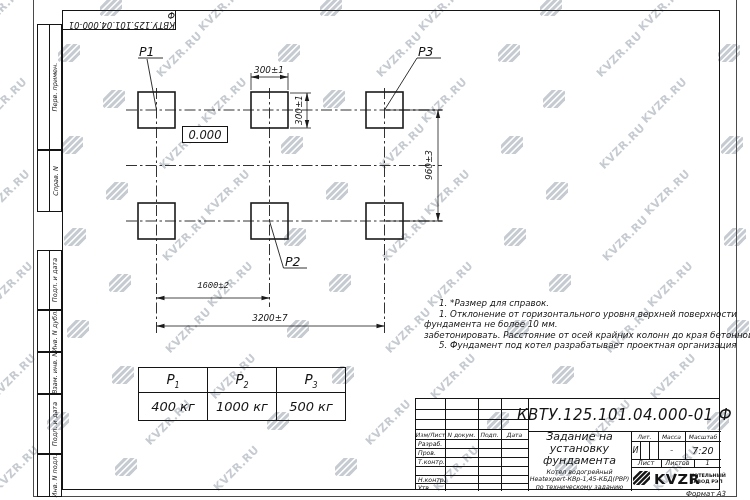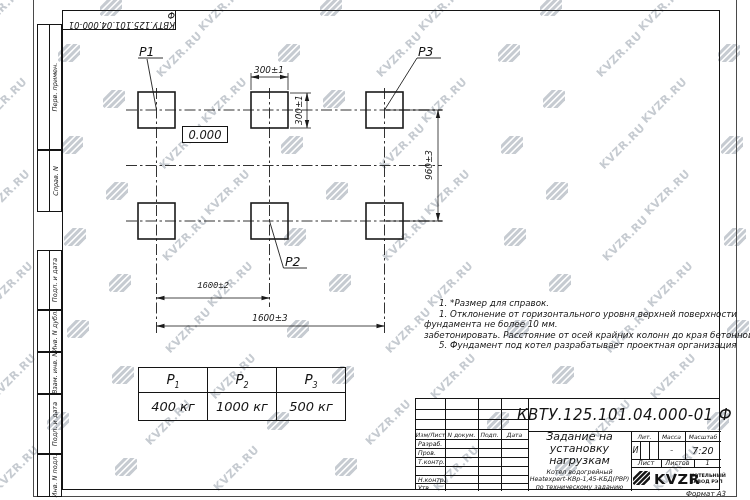--- a/index.html
+++ b/index.html
@@ -522,21 +522,21 @@
   </svg>
 
   <div class="txt plabel" style="left:139px;top:44px;">P1</div>
   <div class="txt plabel" style="left:285px;top:254px;">P2</div>
   <div class="txt plabel" style="left:418px;top:44px;">P3</div>
 
   <div class="txt dim ctr" style="left:269px;top:70px;">300±1</div>
   <div class="txt dim ctr-rot" style="left:299px;top:110px;">300±1</div>
   <div class="txt dim ctr-rot" style="left:429px;top:165px;">960±3</div>
   <div class="txt dim ctr" style="left:213px;top:286px;font-family:Liberation Mono, monospace;">1600±2</div>
-  <div class="txt dim ctr" style="left:270px;top:318px;">1600±3</div>
+  <div class="txt dim ctr" style="left:270px;top:318px;">3200±7</div>
 
   <div class="elev-box">
     <span>0.000</span>
   </div>
 
   <div class="notes">
     <div class="note-line note-ind">1. *Размер для справок.</div>
     <div class="note-line note-ind">1. Отклонение от горизонтального уровня верхней поверхности</div>
     <div class="note-line">фундамента не более 10 мм.</div>
     <div class="note-line">забетонировать. Расстояние от осей крайних колонн до края бетонной</div>
@@ -594,21 +594,21 @@
     <div class="cell cl f62" style="left:0;top:49px;width:29px;height:9px;">Пров.</div>
     <div class="cell cl f62" style="left:0;top:58px;width:29px;height:9px;">Т.контр.</div>
     <div class="cell cl f62" style="left:0;top:76px;width:29px;height:8px;">Н.контр.</div>
     <div class="cell cl f62" style="left:0;top:84px;width:29px;height:8px;">Утв.</div>
 
     <div class="cell doc-num" style="left:112px;top:0;width:193px;height:32px;">КВТУ.125.101.04.000-01 Ф</div>
 
     <div class="cell tb-title" style="left:112px;top:32px;width:103px;height:36px;">
       <div>Задание на</div>
       <div>установку</div>
-      <div>нагрузкам</div>
+      <div>фундамента</div>
     </div>
 
     <div class="cell tb-product" style="left:112px;top:68px;width:103px;height:24px;">
       <div>Котел водогрейный</div>
       <div>Heatexpert-КВр-1,45-КБД(РВР)</div>
       <div>по техническому заданию</div>
     </div>
 
     <div class="cell f6" style="left:215px;top:32px;width:27px;height:10px;">Лит.</div>
     <div class="cell f6" style="left:242px;top:32px;width:27px;height:10px;">Масса</div>

